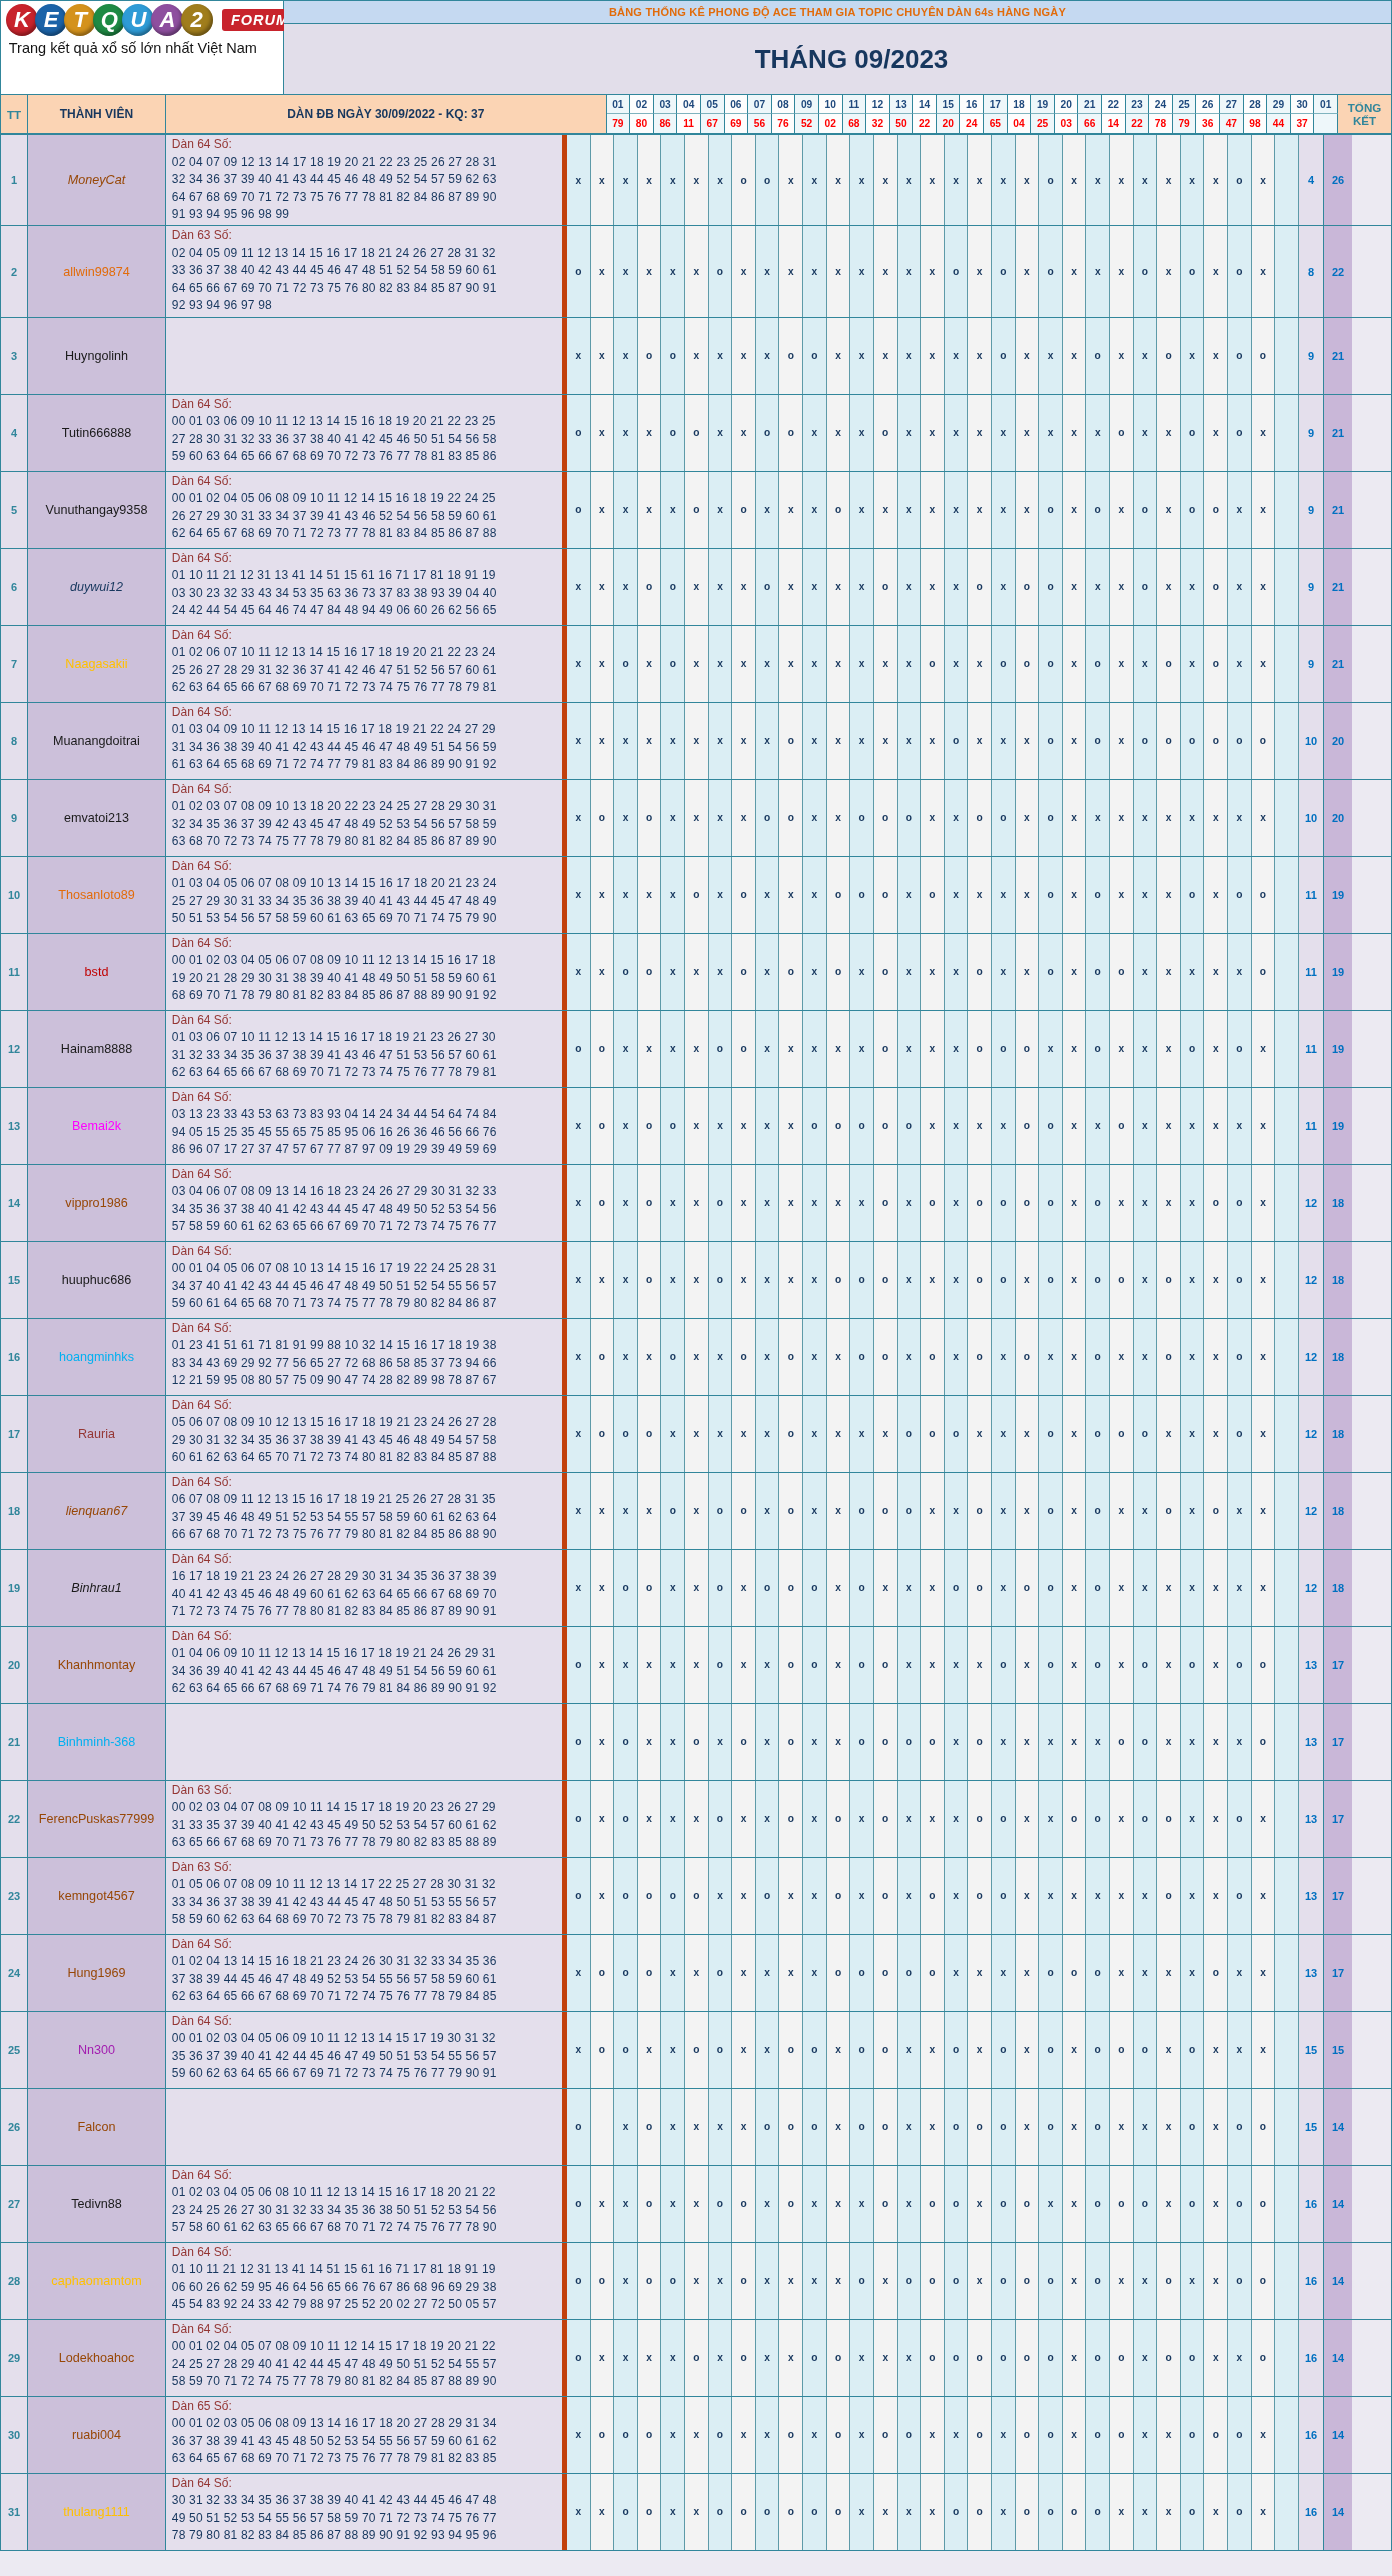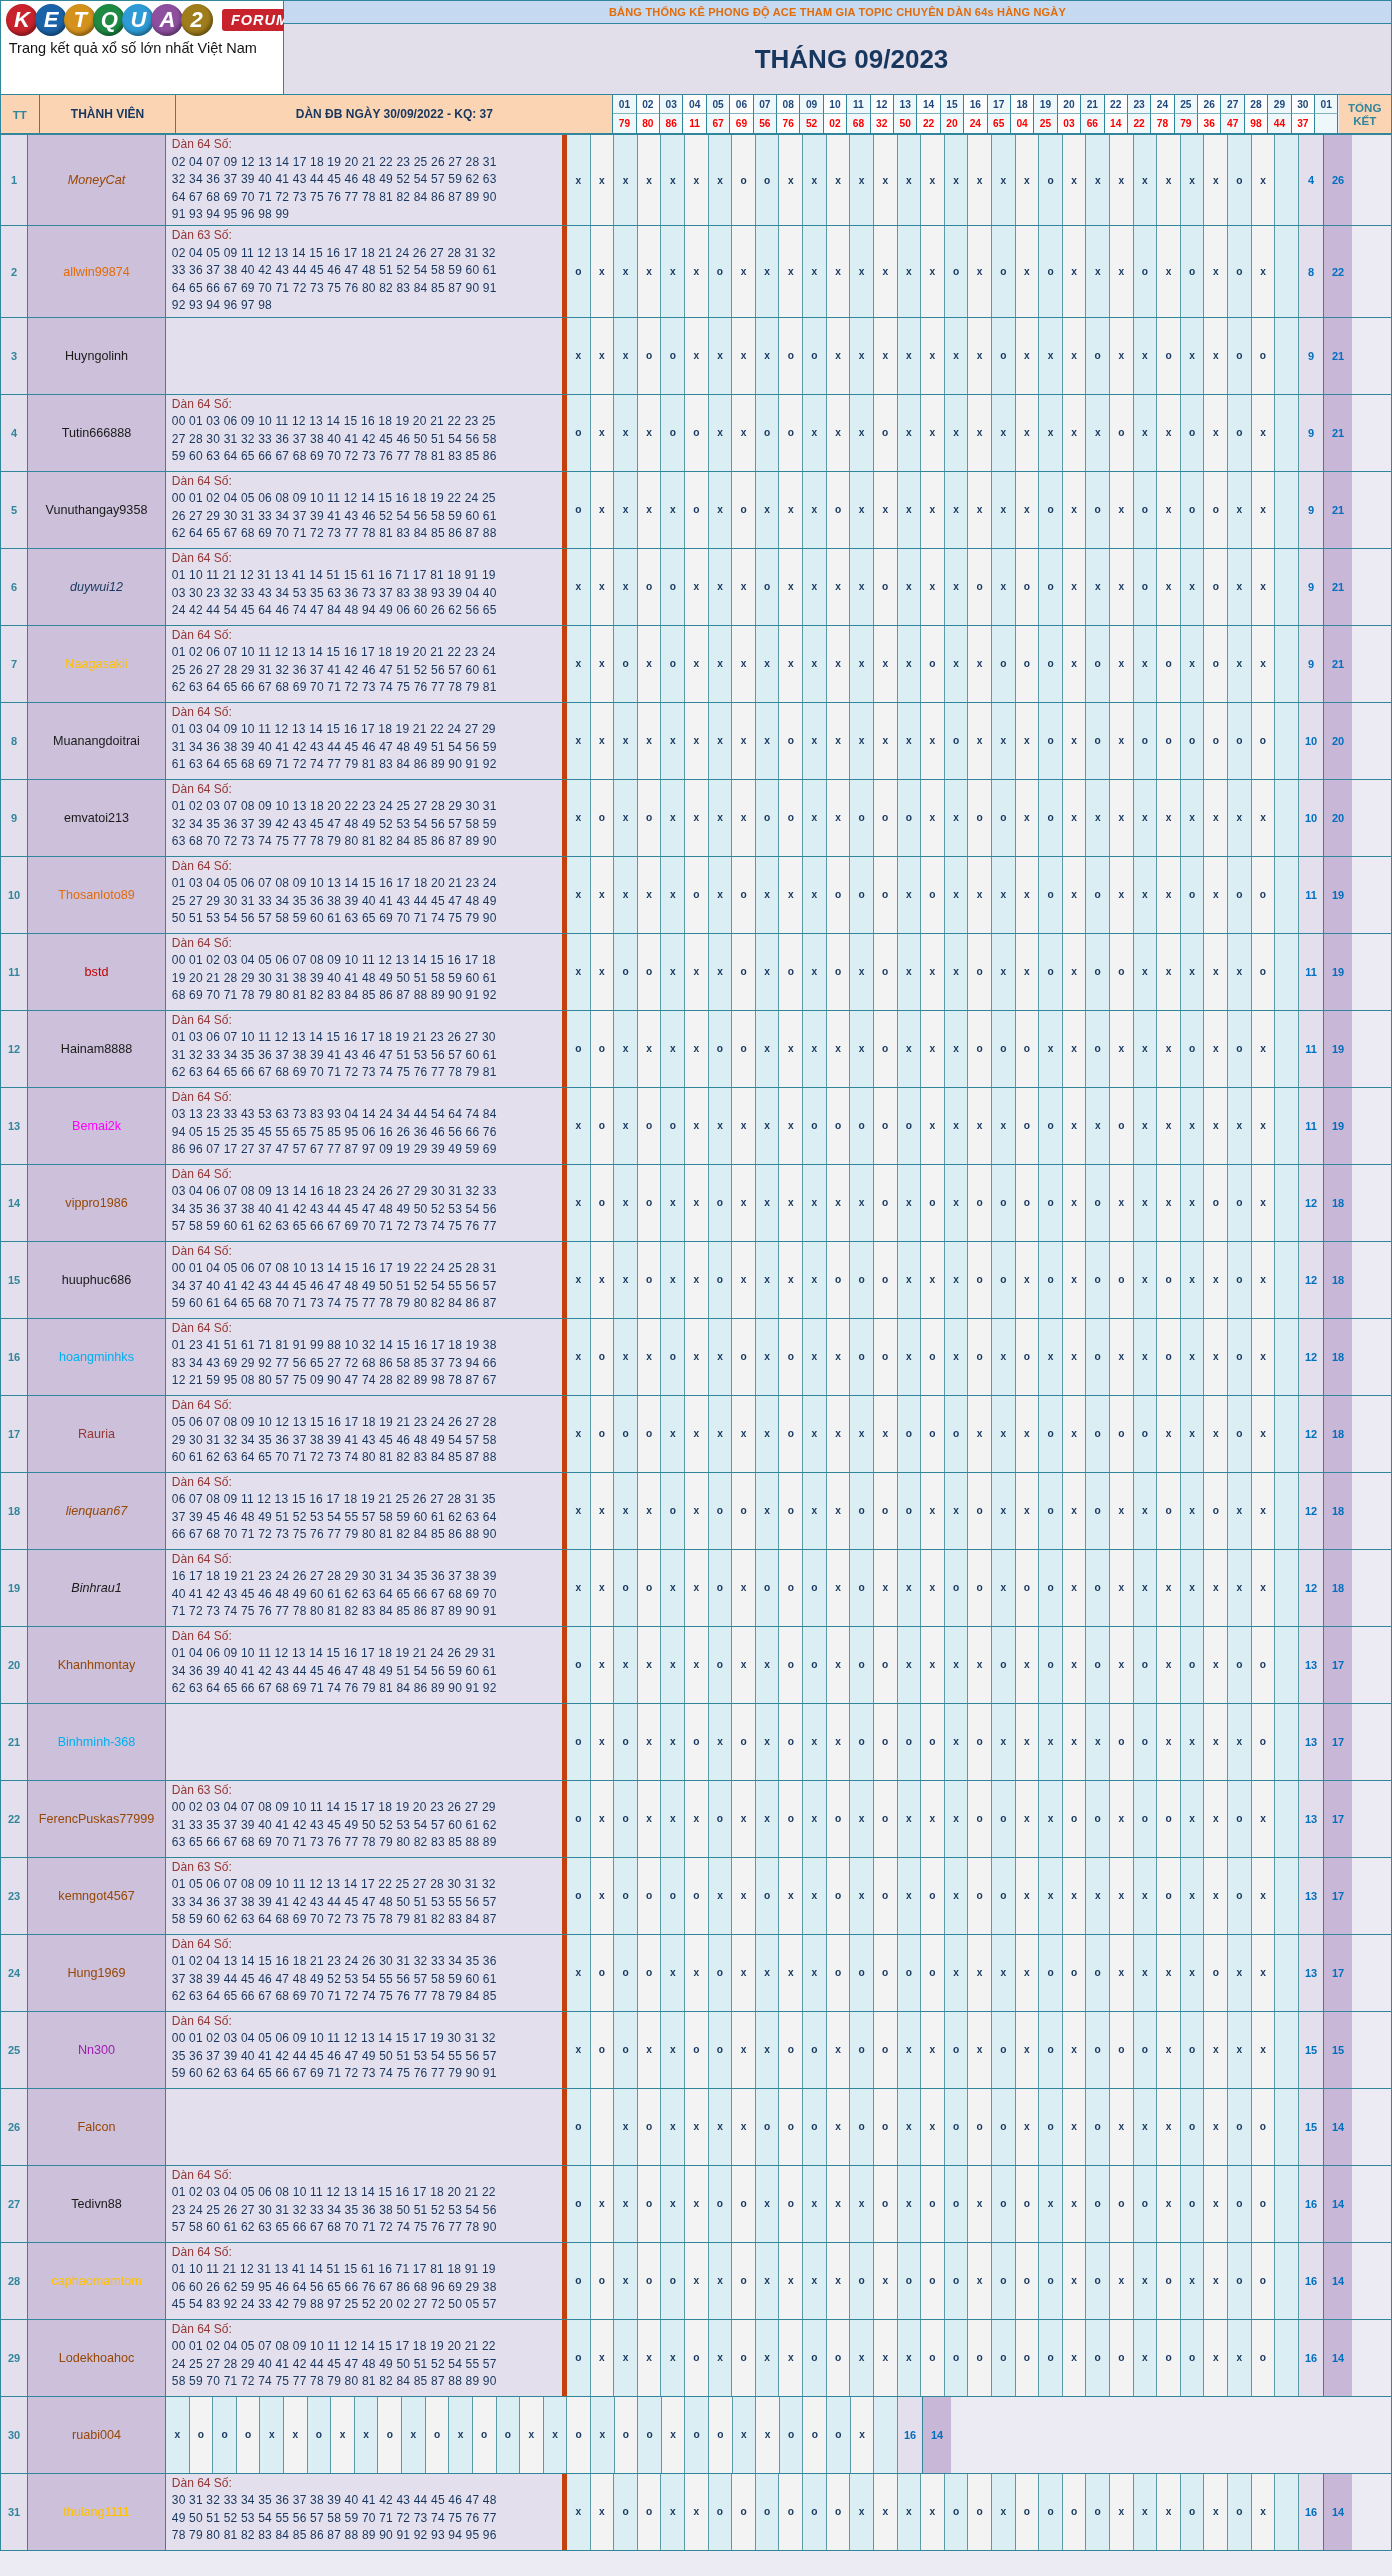--- a/index.html
+++ b/index.html
@@ -9,21 +9,21 @@
   .logo-row{display:flex;align-items:center;}
   .logo-letter{width:32px;height:32px;margin-left:-2.9px;border-radius:50%;color:#fff;font-weight:bold;font-style:italic;font-size:22px;display:flex;align-items:center;justify-content:center;box-shadow:inset -1.9px -2.9px 3.9px rgba(0,0,0,.35);}
   .forum-badge{background:#c8232c;color:#fff;font-style:italic;font-weight:bold;font-size:14.5px;padding:2.9px 8.7px;border-radius:2.9px;margin-left:9.7px;letter-spacing:1px;}
   .tagline{font-size:14.5px;color:#141414;margin-top:3.9px;white-space:nowrap;}
   .head-right{flex:1;display:flex;flex-direction:column;}
   .band1{height:24px;box-sizing:border-box;background:#c5d9f1;border:1px solid #31869b;border-left:none;display:flex;align-items:center;justify-content:center;color:#e26b0a;font-weight:bold;font-size:11px;letter-spacing:0.2px;}
   .band2{flex:1;box-sizing:border-box;background:#e2deea;border:1px solid #31869b;border-left:none;border-top:none;display:flex;align-items:center;justify-content:center;color:#17375e;font-weight:bold;font-size:26px;padding-left:28px;}
   .tbl{width:1392px;box-sizing:border-box;border:1.9px solid #31869b;border-top:none;}
   .header-row{display:flex;height:38px;border-bottom:1px solid #31869b;}
   .hcell{box-sizing:border-box;border-right:1px solid #31869b;display:flex;align-items:center;justify-content:center;font-weight:bold;text-align:center;}
-  .h-tt{width:39px;background:#fbd4b4;color:#31869b;font-size:11.6px;}
+  .h-tt{width:27px;background:#fbd4b4;color:#31869b;font-size:11.6px;}
   .h-name{width:138px;background:#fbd4b4;color:#17375e;font-size:12px;}
   .h-dan{width:441px;background:#fbd4b4;color:#17375e;font-size:12px;}
   .h-days{width:732px;display:flex;flex-direction:column;}
   .day-row{flex:1;display:flex;}
   .day-cell{flex:1;box-sizing:border-box;border-right:1px solid #31869b;border-bottom:1px solid #7fb3be;display:flex;align-items:center;justify-content:center;font-weight:bold;font-size:10.2px;color:#1f497d;background:#fdfdfd;}
   .day-cell:nth-child(odd){background:#eef7fa;}
   .kq .day-cell{color:#ff0000;border-bottom:none;}
   .h-total{width:53px;background:#fbd4b4;color:#31869b;font-size:11.6px;border-right:none;}
   .row{display:flex;border-top:1.9px solid #31869b;min-height:77px;box-sizing:border-box;}
   .c-tt{width:27px;box-sizing:border-box;background:#e4dfec;color:#31869b;font-weight:bold;font-size:11px;display:flex;align-items:center;justify-content:center;border-right:1px solid #31869b;}
@@ -1427,20 +1427,26 @@
           <div class="mark">x</div>
           <div class="mark">o</div>
           <div class="mark"></div>
         </div>
         <div class="c-to">16</div>
         <div class="c-tx">14</div>
       </div>
       <div class="row">
         <div class="c-tt">30</div>
         <div class="c-name" style="color: rgb(151, 71, 6);">ruabi004</div>
+        <div class="c-dan">
+          <div class="dan-label">Dàn 65 Số:</div>
+          <div class="dan-line">00 01 02 03 05 06 08 09 13 14 16 17 18 20 27 28 29 31 34</div>
+          <div class="dan-line">36 37 38 39 41 43 45 48 50 52 53 54 55 56 57 59 60 61 62</div>
+          <div class="dan-line">63 64 65 67 68 69 70 71 72 73 75 76 77 78 79 81 82 83 85</div>
+        </div>
         <div class="c-marks">
           <div class="mark">x</div>
           <div class="mark">o</div>
           <div class="mark">o</div>
           <div class="mark">o</div>
           <div class="mark">x</div>
           <div class="mark">x</div>
           <div class="mark">o</div>
           <div class="mark">x</div>
           <div class="mark">x</div>

